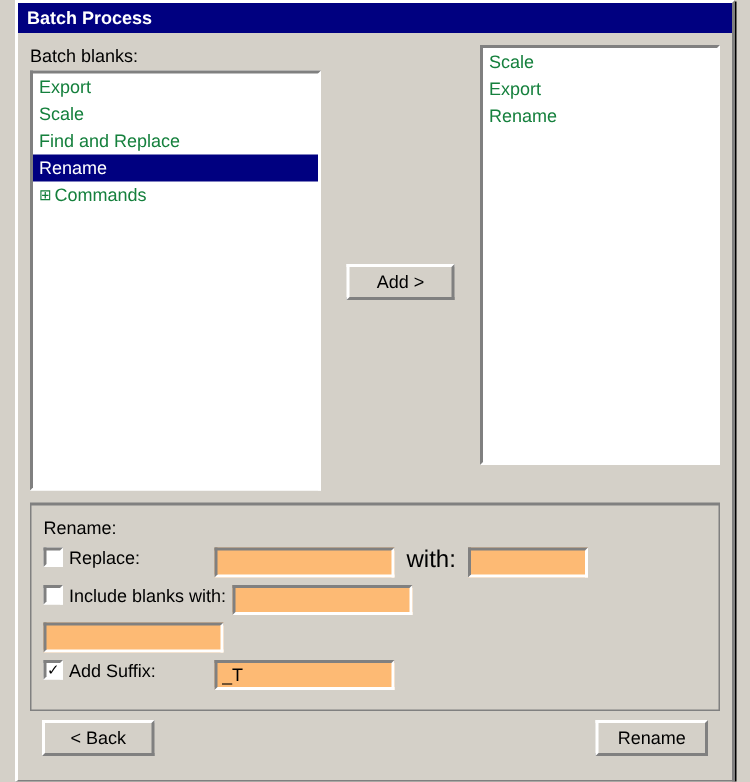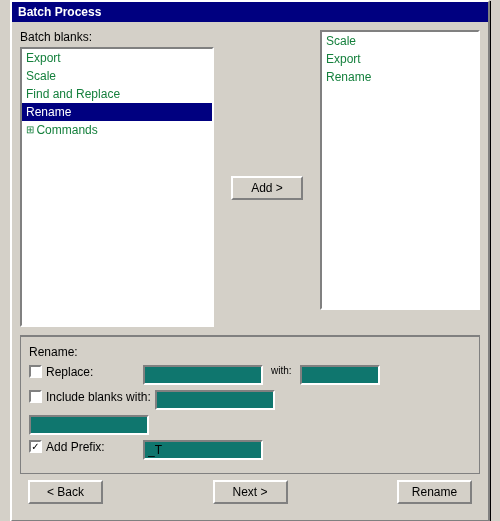--- a/index.html
+++ b/index.html
@@ -154,35 +154,35 @@
       display: flex;
       align-items: center;
       gap: 4px;
       min-width: 110px;
       font-size: 12px;
     }
     .text-input {
       border: 2px solid #808080;
       border-right-color: #ffffff;
       border-bottom-color: #ffffff;
-      background: #0f766e;
+      background: #fdba74;
       padding: 1px 3px;
       font-size: 12px;
       height: 20px;
     }
     .text-input-short {
       width: 80px;
     }
     .text-input-long {
       width: 120px;
     }
     .with-label {
       margin-left: 4px;
       margin-right: 4px;
-      font-size: 10px;
+      font-size: 16px;
     }
     .checkbox {
       width: 13px;
       height: 13px;
       border: 2px solid #808080;
       border-right-color: #ffffff;
       border-bottom-color: #ffffff;
       background: #ffffff;
       display: inline-flex;
       align-items: center;
@@ -259,25 +259,24 @@
 
       <div class="rename-row">
         <input class="text-input text-input-long" type="text" value="" style="">
       </div>
 
       <div class="rename-row">
         <label>
           <div class="checkbox" style="background:#ffffff;">
             <span style="color:#000;">✓</span>
           </div>
-          <span>Add Prefix:</span>
+          <span>Add Suffix:</span>
         </label>
         <input class="text-input text-input-long" type="text" value="_T" style="">
       </div>
     </div>
 
     <div class="footer">
       <button class="btn">&lt; Back</button>
-      <button class="btn">Next &gt;</button>
       <button class="btn">Rename</button>
     </div>
   </div>
 </div>
 
 </body></html>

